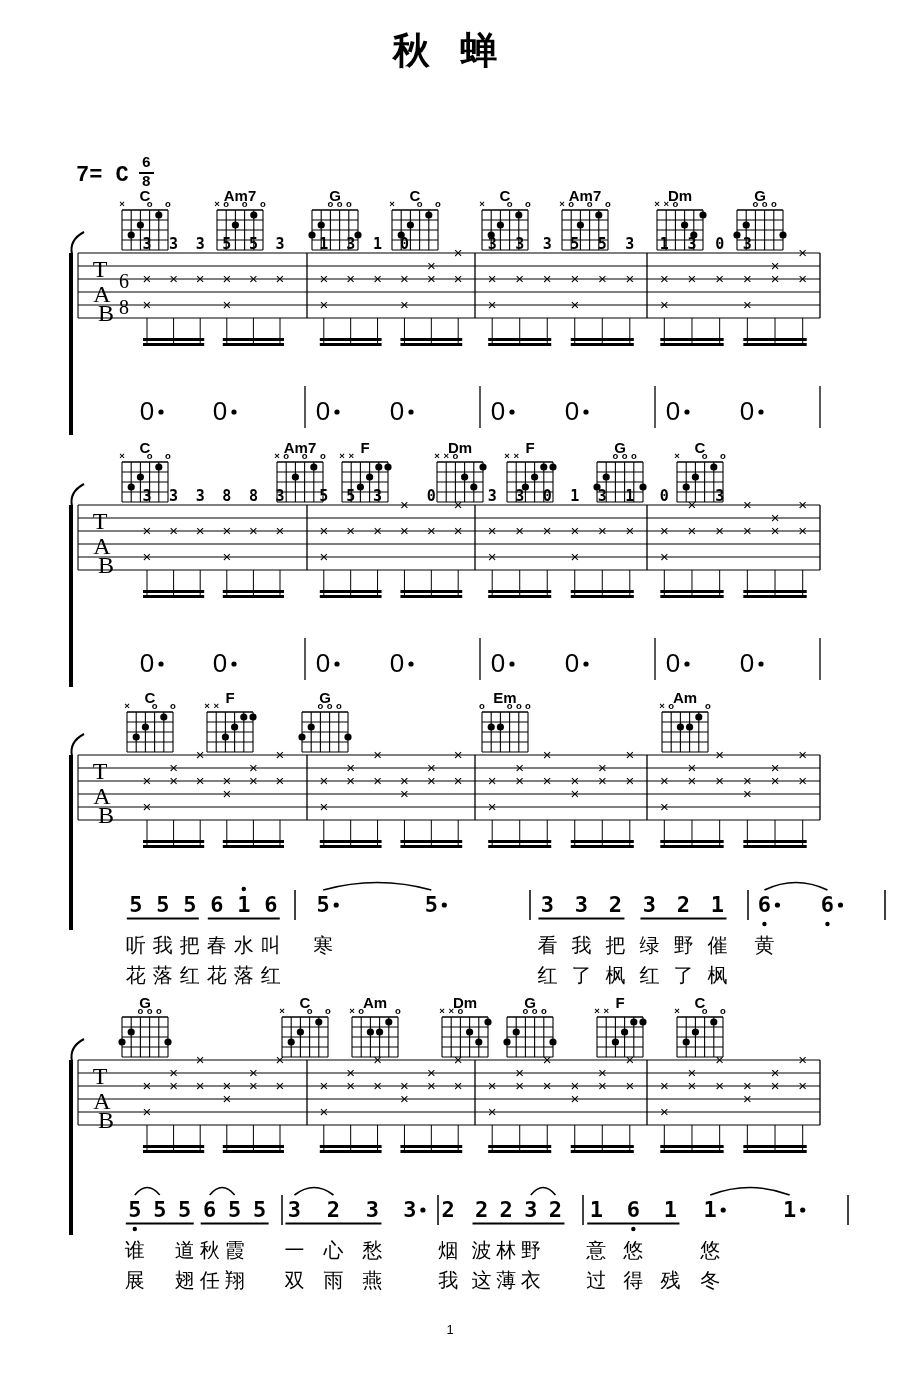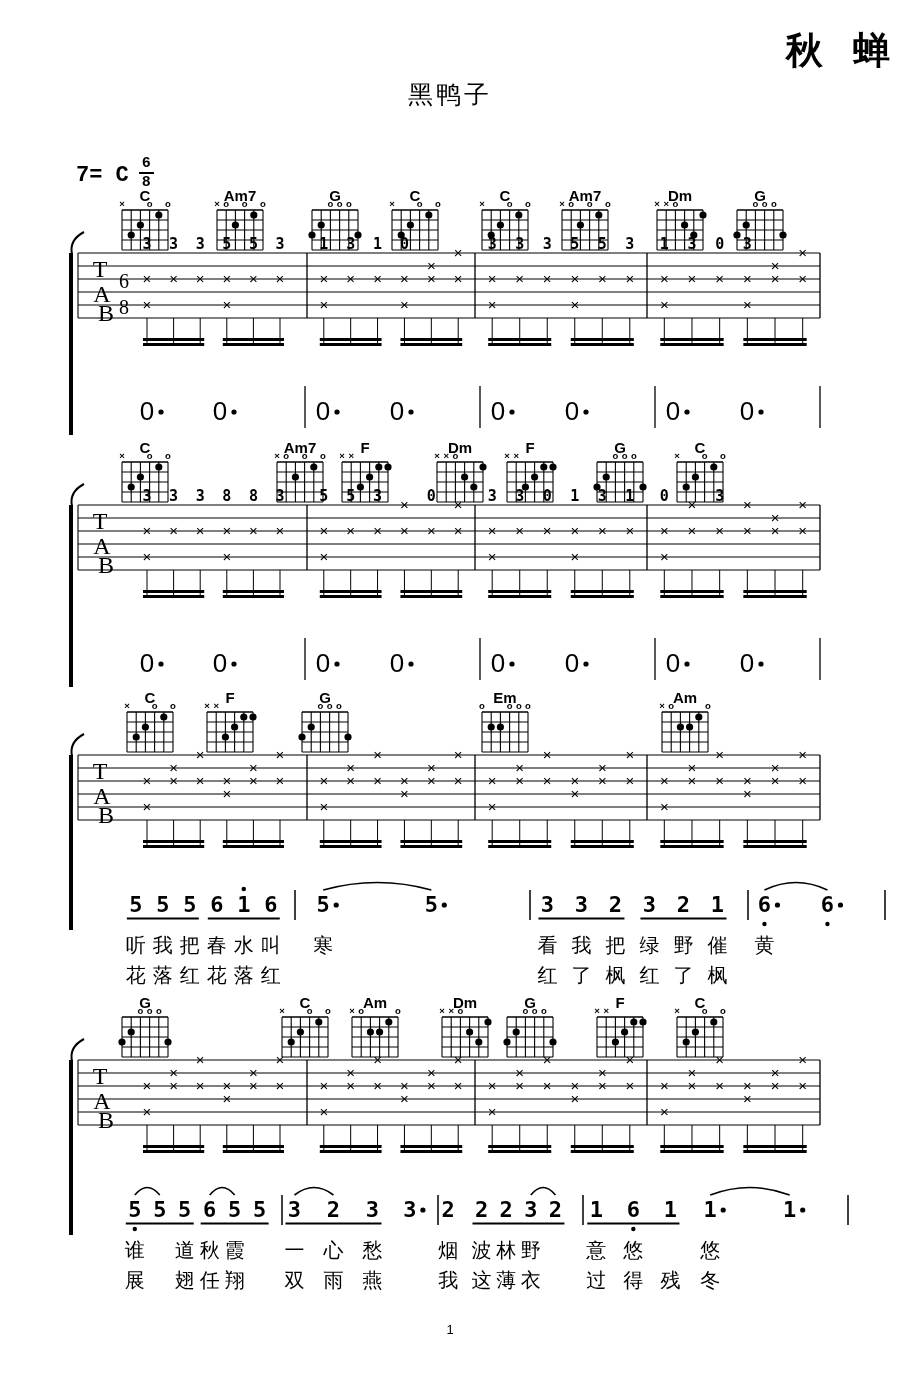--- a/index.html
+++ b/index.html
@@ -4,21 +4,21 @@
 <style>
   html,body{margin:0;padding:0;background:#888;}
   .page{
     position:relative;width:900px;height:1400px;margin:0 auto;
     background:#ffffff;color:#000;
     font-family:"Liberation Sans", sans-serif;
     overflow:hidden;
   }
   .title{
     position:absolute;top:26px;left:0;width:100%;
-    text-align:right;font-size:37px;font-weight:bold;letter-spacing:10px;
+    text-align:center;font-size:37px;font-weight:bold;letter-spacing:10px;
     font-family:"Liberation Sans", sans-serif;
   }
   .artist{
     position:absolute;top:78px;left:0;width:100%;
     text-align:center;font-size:25px;letter-spacing:3px;
   }
   .keyline{
     position:absolute;top:158px;left:76px;
     font-size:22px;font-weight:bold;font-family:"Liberation Mono","DejaVu Sans Mono",monospace;
   }
@@ -29,21 +29,20 @@
     position:absolute;top:1322px;left:0;width:100%;
     text-align:center;font-size:13px;
   }
   #systems svg{position:absolute;left:0;}
 </style>
 </head>
 <body>
 
 <div class="page">
   <div class="title">秋 蝉</div>
-  <div class="artist">黑鸭子</div>
   <div class="keyline">
     <span>7= C</span><span class="frac"><span class="num">6</span><span class="den">8</span></span>
   </div>
   <div id="systems">
       <svg width="900" height="262" style="top:188px">
         <g>
           <g>
             <text x="145" y="13" font-size="15" fill="#000000" text-anchor="middle" font-family="&quot;Liberation Sans&quot;,sans-serif" font-weight="bold">C</text>
             <line x1="122" y1="22" x2="122" y2="62" stroke="#000000" stroke-width="1.1"></line>
             <line x1="131.2" y1="22" x2="131.2" y2="62" stroke="#000000" stroke-width="1.1"></line>

